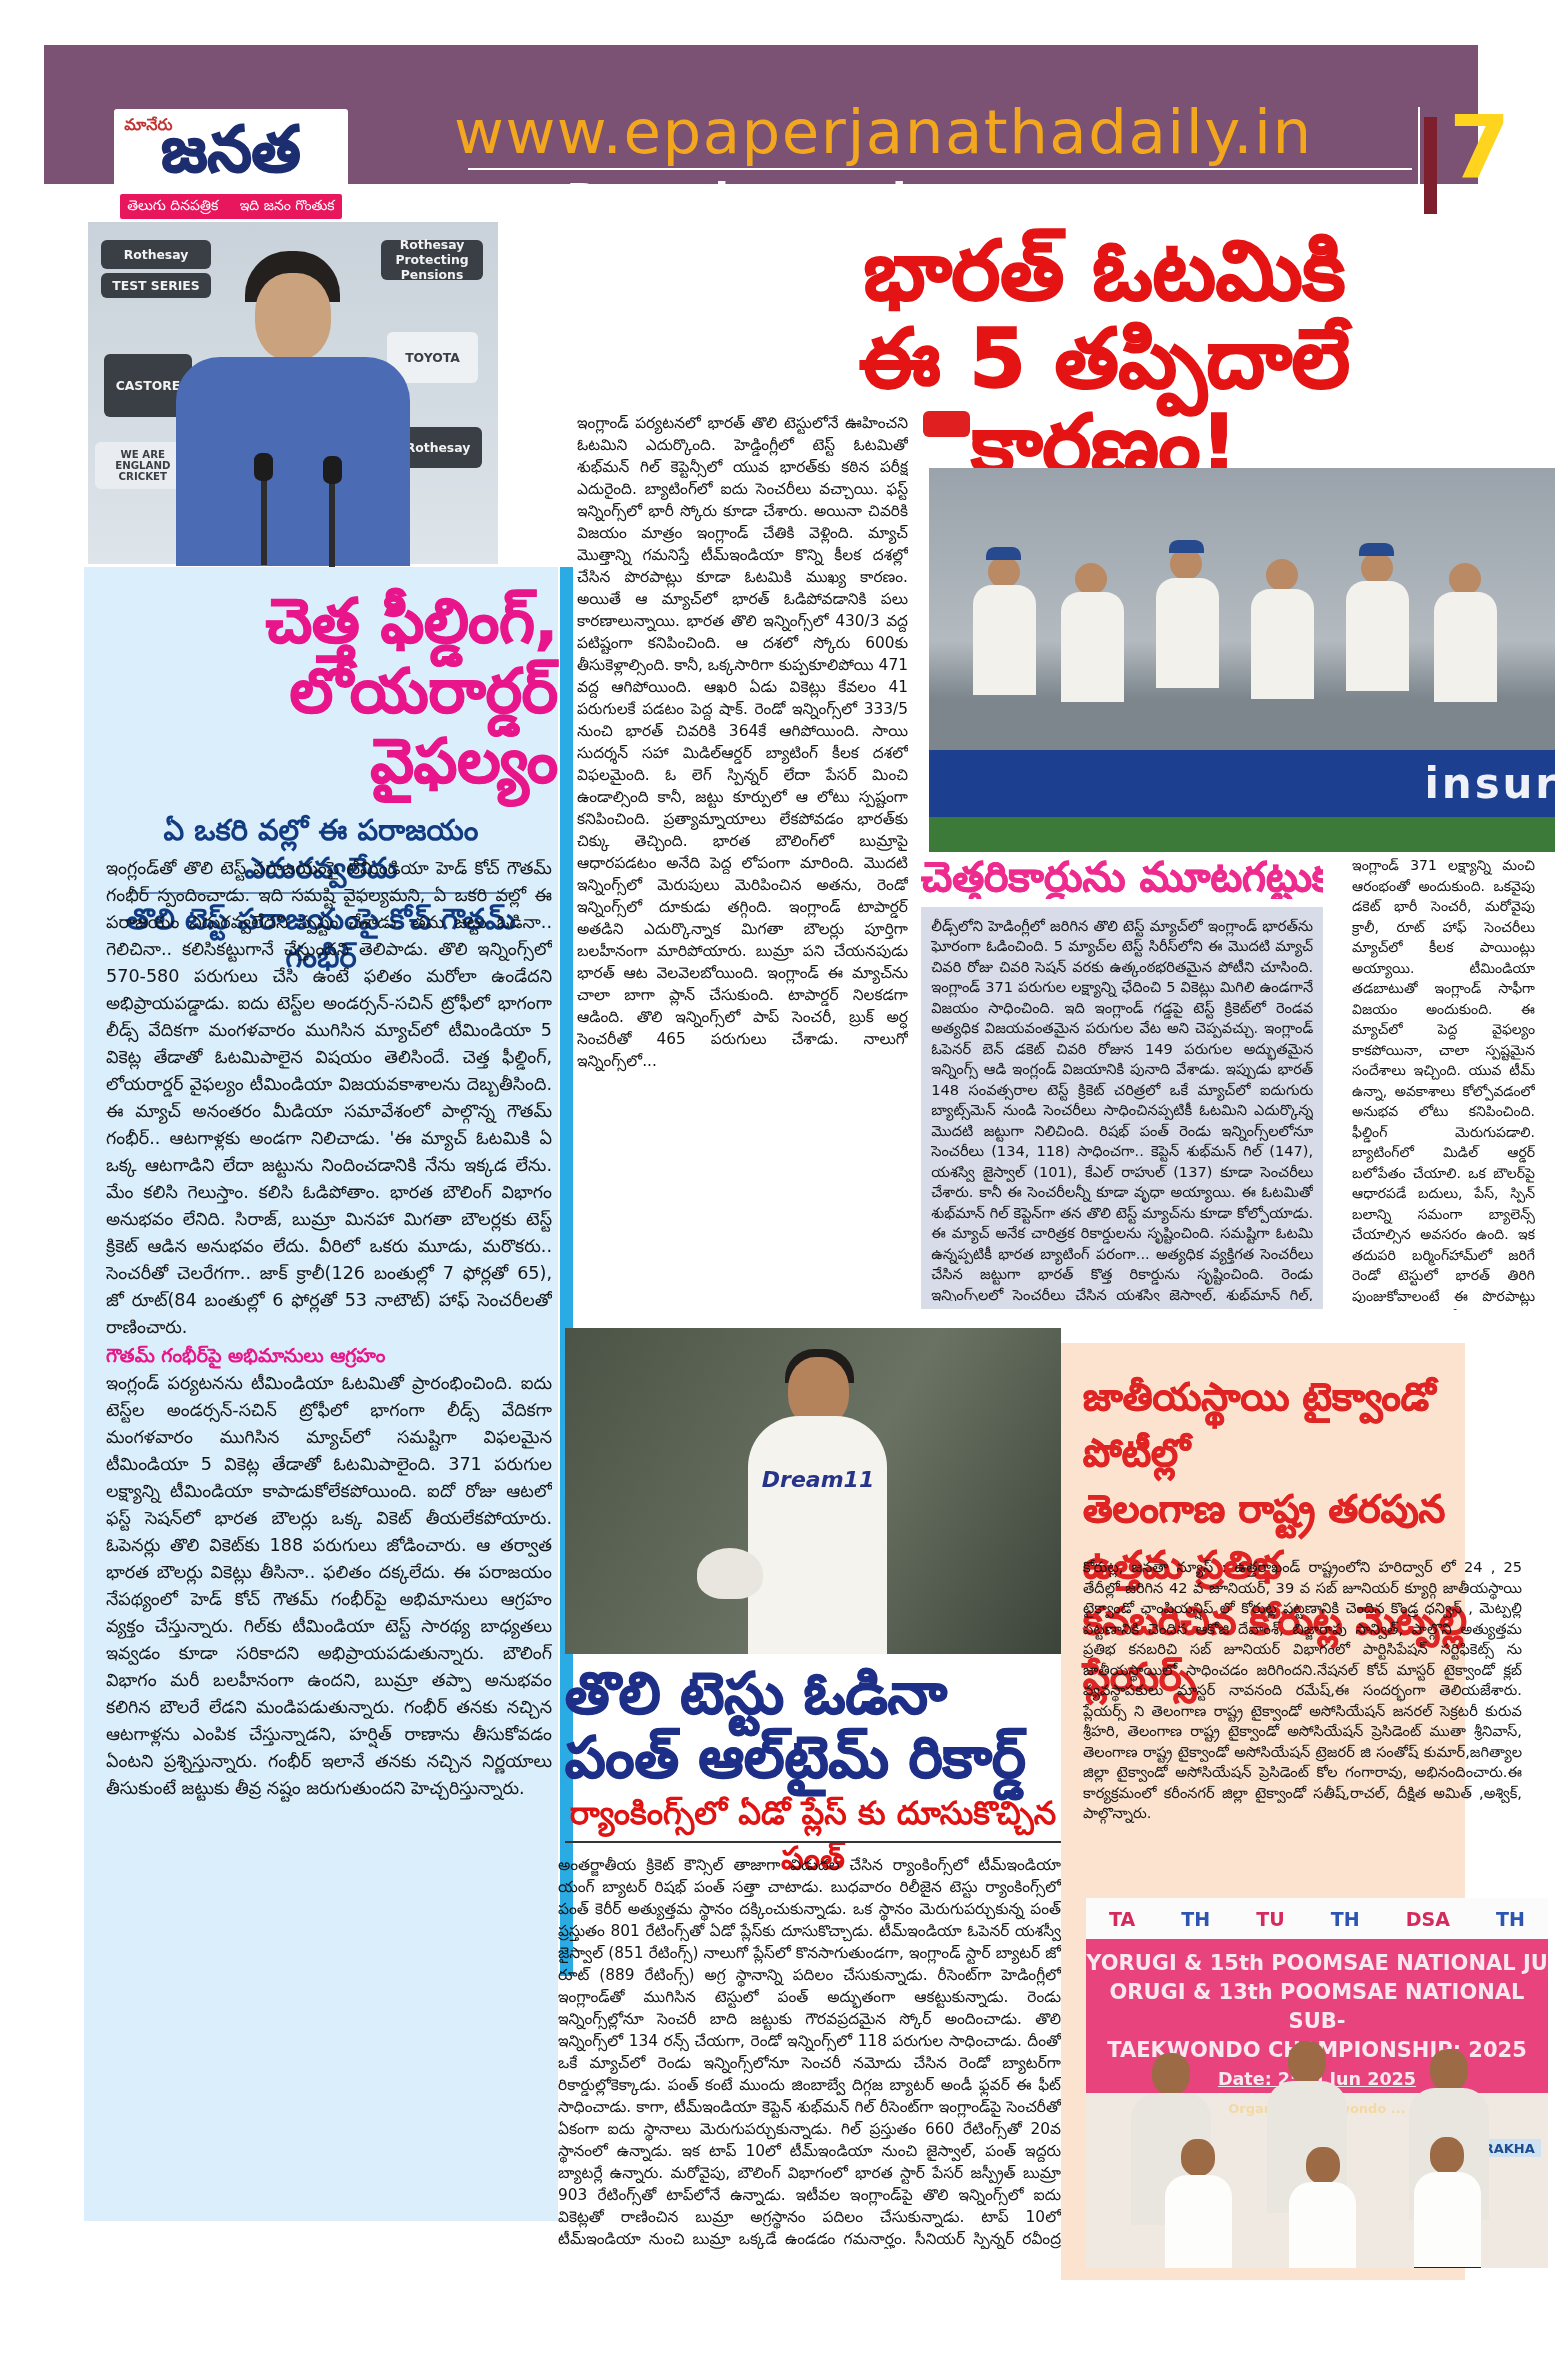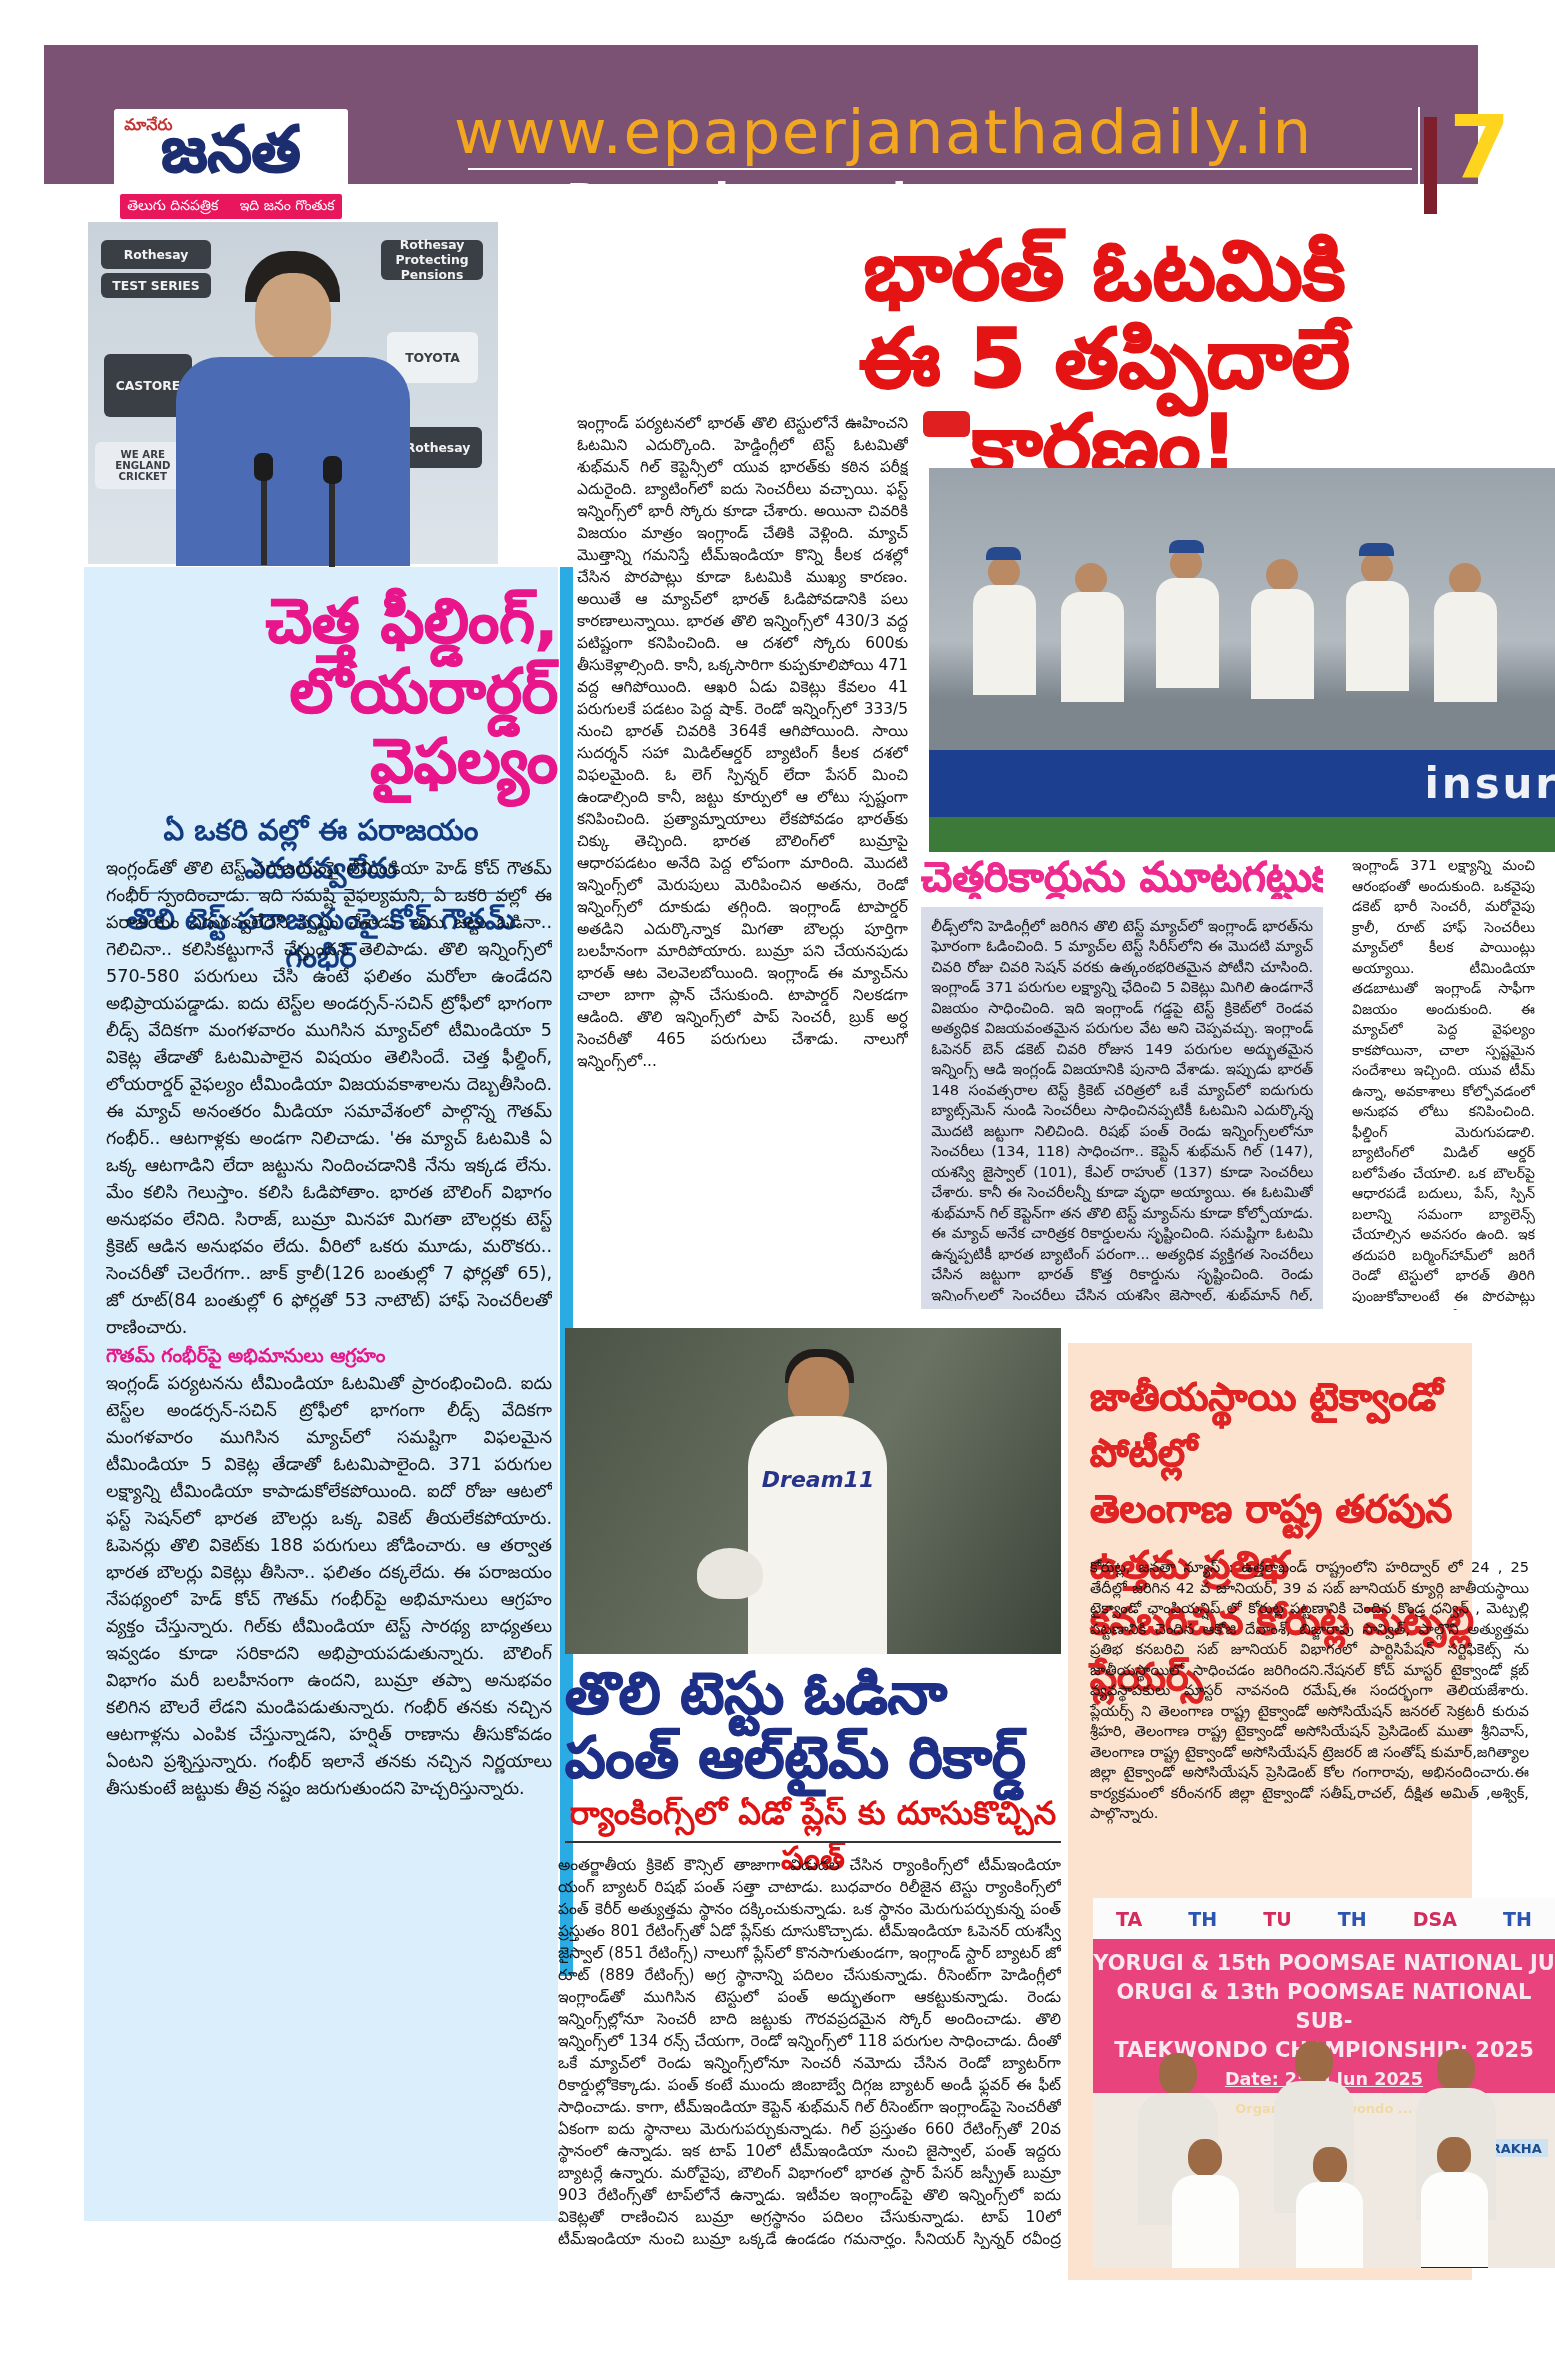--- a/index.html
+++ b/index.html
@@ -79,21 +79,21 @@
   #pantJersey{left:187px;top:139px;width:132px;text-align:center;color:#27338a;font-size:22px;font-weight:bold;font-style:italic;}
   #pantHelmet{left:132px;top:220px;width:66px;height:51px;background:#e8e6df;border-radius:50% 50% 40% 40%;}
   .pantHeadline{left:565px;width:496px;text-align:left;color:#1d2f87;font-weight:bold;
                 font-size:57px;line-height:61px;-webkit-text-stroke:1.1px #1d2f87;}
   #pantSub{left:565px;top:1794px;width:496px;text-align:center;color:#e01212;font-weight:bold;font-size:32px;}
   #pantRule{left:565px;top:1841px;width:496px;height:2.2px;background:#333;}
   #pantBody{left:558px;top:1854px;width:503px;height:395px;font-size:15.4px;line-height:22px;}
   #grayRule{left:1070px;top:1661px;width:5.9px;height:607px;background:#8a8a8a;}
 
   
-  #tkBlock{left:1061px;top:1343px;width:404px;height:937px;background:#fbe3d0;margin-left:7px;}
+  #tkBlock{left:1061px;top:1343px;width:404px;height:937px;background:#fbe3d0;}
   #tkHead{left:22px;top:26px;width:439px;color:#e02424;font-weight:bold;font-size:38px;line-height:56px;
           -webkit-text-stroke:0.7px #e02424;}
   #tkBody{left:22px;top:214px;width:439px;height:329px;font-size:14.6px;line-height:20.5px;}
   #tkPhoto{left:25px;top:555px;width:462px;height:370px;background:#efe9e2;}
   #tkLogos{left:0;top:0;width:100%;height:41px;background:#fbfbfb;color:#333;
            display:flex;align-items:center;justify-content:space-around;font-weight:bold;font-size:19px;}
   #tkLogos span{color:#d42a5c;} #tkLogos span:nth-child(2n){color:#2b55b0;}
   #tkBanner{left:0;top:41px;width:100%;height:154px;background:#e8437c;color:#f7e9ef;text-align:center;
             font-weight:bold;font-size:21px;line-height:29px;padding-top:10.2px;box-sizing:border-box;}
   #tkBanner .dt{font-size:17.6px;text-decoration:underline;}

